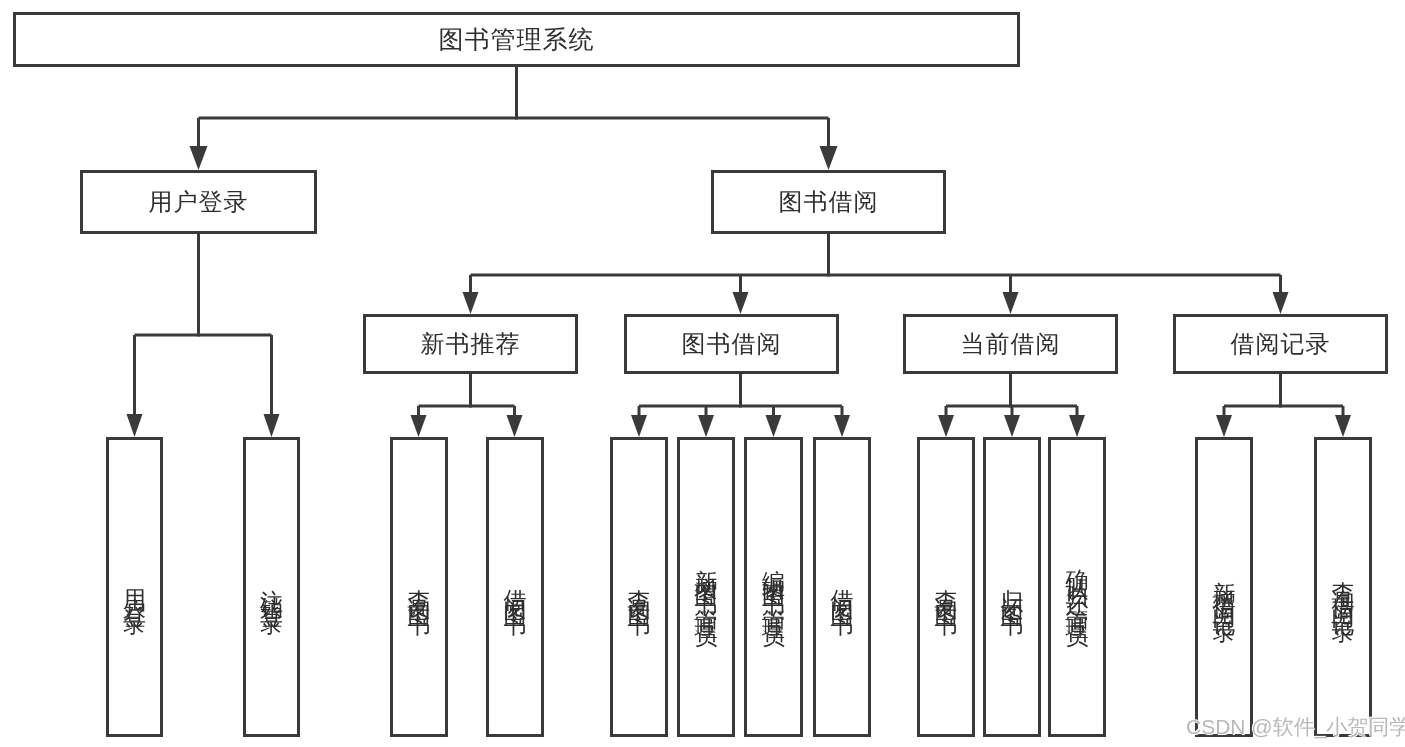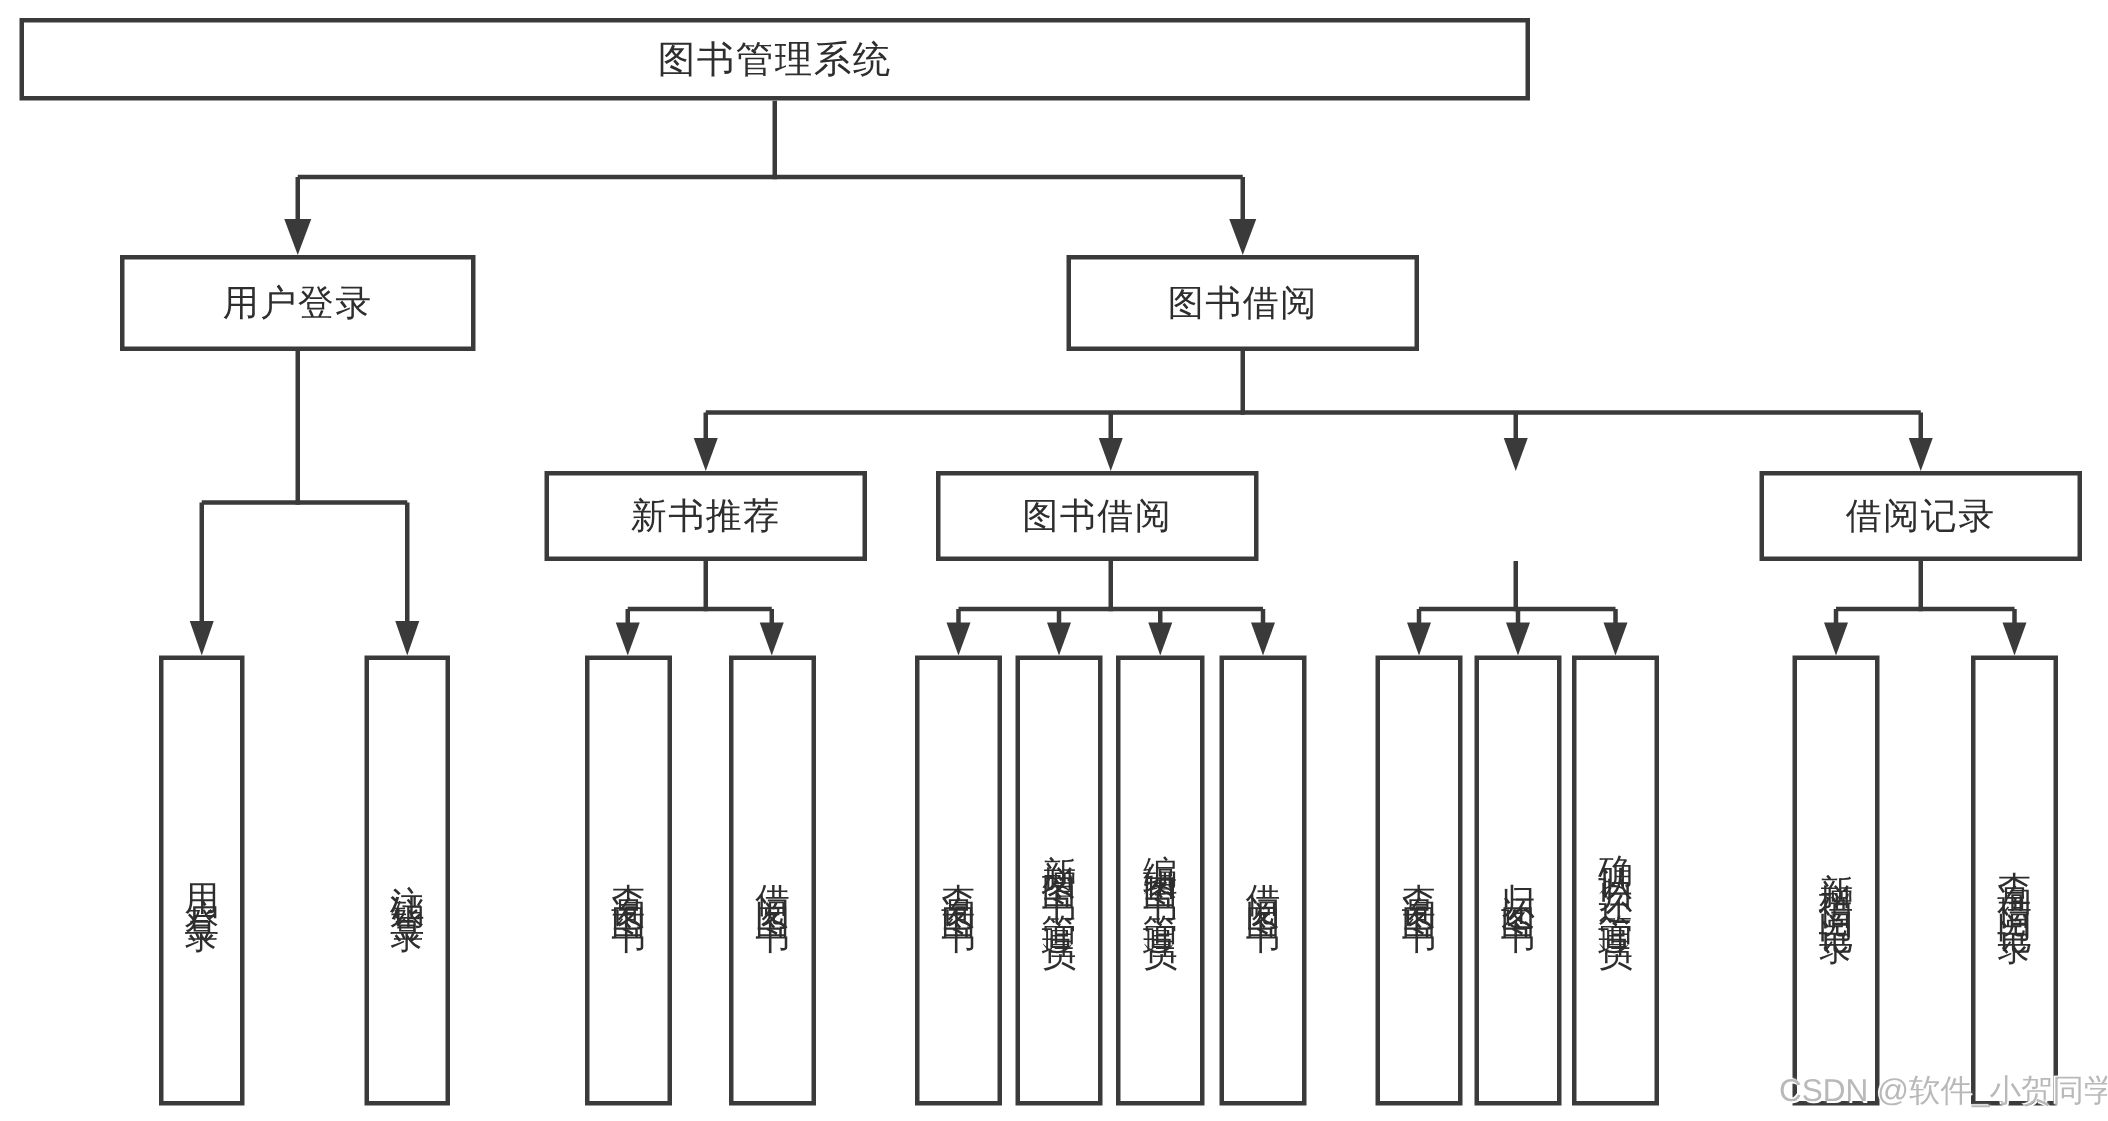--- a/index.html
+++ b/index.html
@@ -144,20 +144,23 @@
   <div class="node h" style="left:711px;top:170px;width:235px;height:64px">
     <span>图书借阅</span>
   </div>
 
   <div class="node h" style="left:363px;top:314px;width:215px;height:60px">
     <span>新书推荐</span>
   </div>
   <div class="node h" style="left:624px;top:314px;width:215px;height:60px">
     <span>图书借阅</span>
   </div>
+  <div class="node h" style="left:903px;top:314px;width:215px;height:60px">
+    <span>当前借阅</span>
+  </div>
   <div class="node h" style="left:1173px;top:314px;width:215px;height:60px">
     <span>借阅记录</span>
   </div>
 
   <div class="node v" style="left:106px;top:437px;width:57px;height:300px">
     <span>用户登录</span>
   </div>
   <div class="node v" style="left:243px;top:437px;width:57px;height:300px">
     <span>注销登录</span>
   </div>

